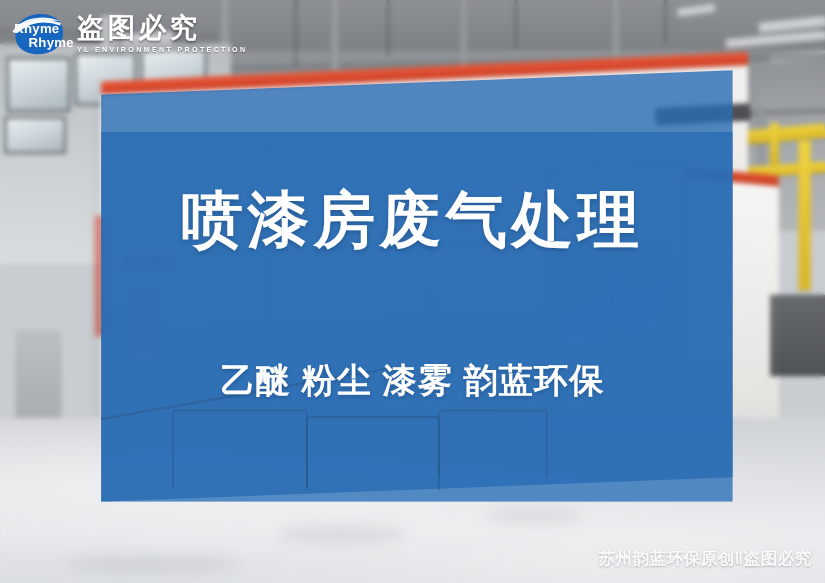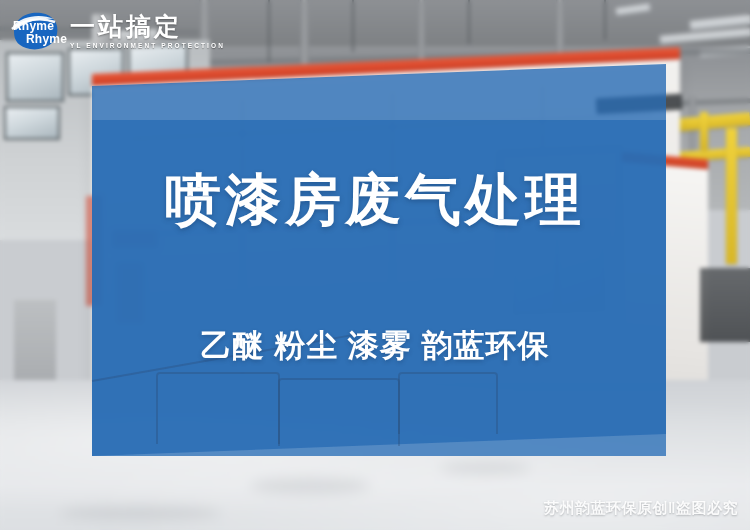--- a/index.html
+++ b/index.html
@@ -466,21 +466,21 @@
 
   <div class="logo">
     <div class="logo-mark">
       <svg width="50" height="42" viewBox="0 0 50 42" aria-hidden="true">
         <path d="M4 22 C4 8, 18 1, 31 3 C44 5, 49 14, 47 24 C45 35, 32 41, 20 39 C9 37, 4 31, 4 22 Z" fill="#1866c0"></path>
         <path d="M3 16 C12 6, 30 3, 44 9 C34 8, 16 10, 6 20 Z" fill="#ffffff" opacity="0.92"></path>
         <path d="M2 19 C13 9, 31 7, 45 12" stroke="#ffffff" stroke-width="2.4" fill="none" opacity="0.95"></path>
       </svg>
     </div>
     <div class="logo-words">
-      <div class="logo-cn">一站搞定</div>
+      <div class="logo-cn">盗图必究</div>
       <div class="logo-en">YL ENVIRONMENT PROTECTION</div>
     </div>
   </div>
 
   <div style="position:absolute;left:13px;top:20px;z-index:41;font-size:12px;font-weight:700;color:#ffffff;line-height:1;letter-spacing:.2px;">Rhyme</div>
   <div style="position:absolute;left:26px;top:33px;z-index:41;font-size:12px;font-weight:700;color:#ffffff;line-height:1;letter-spacing:.2px;">Rhyme</div>
 
   <div class="copy">
     <div class="headline">喷漆房废气处理</div>
     <div class="subline subline-2">乙醚 粉尘 漆雾 韵蓝环保</div>

